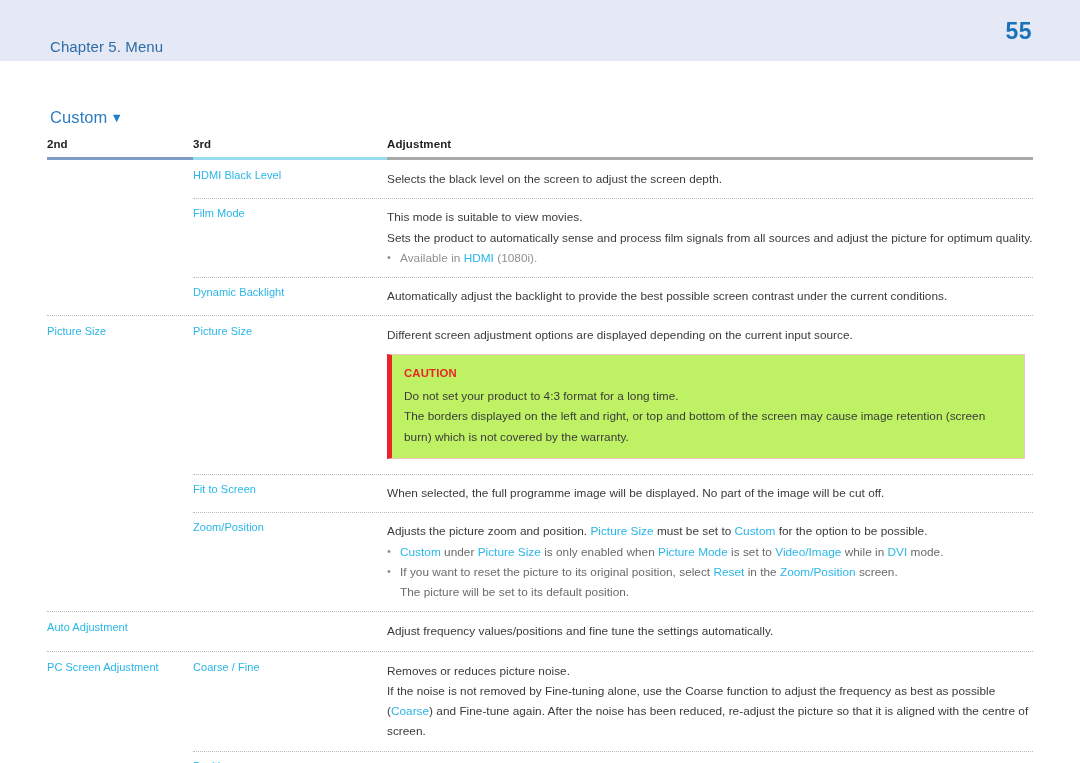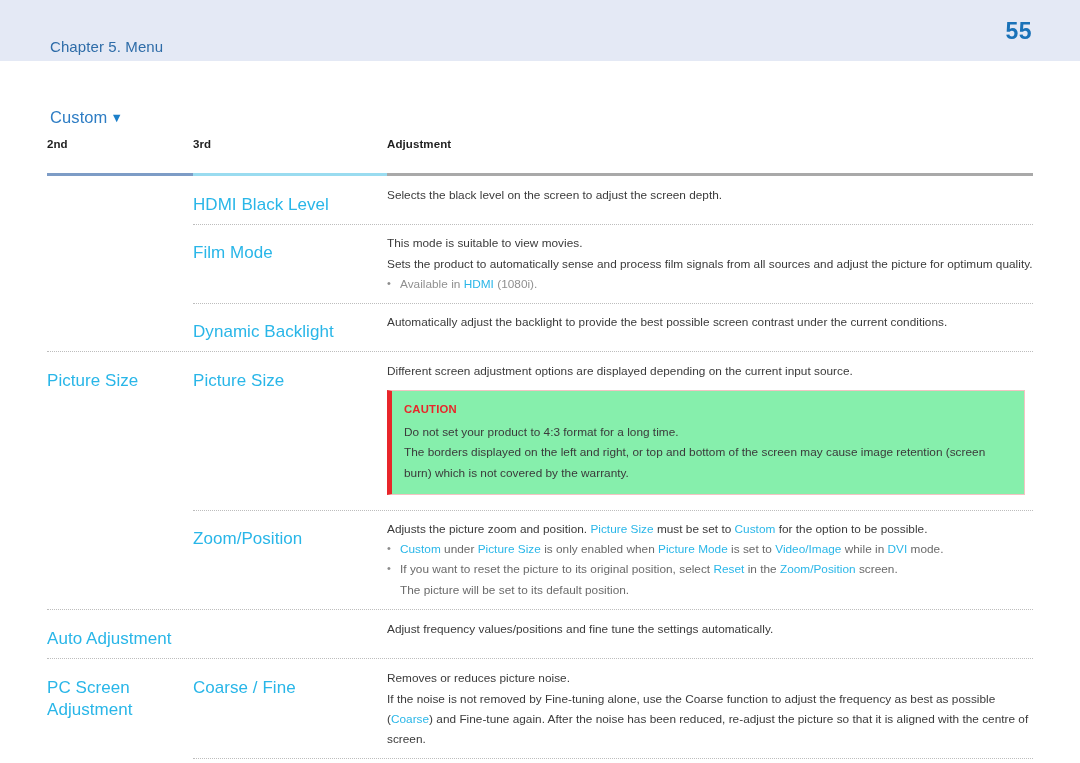--- a/index.html
+++ b/index.html
@@ -81,21 +81,21 @@
   .c2nd  { width: 146px; flex: 0 0 146px; padding-right: 6px; }
   .c3rd  { width: 194px; flex: 0 0 194px; padding-right: 6px; }
   .cdesc { flex: 1 1 auto; }
 
   
   .thead .row { align-items: flex-end; }
   .th {
     font-size: 11.5px;
     font-weight: bold;
     color: #1f1f1f;
-    padding-bottom: 23px;
+    padding-bottom: 7px;
     letter-spacing: 0.1px;
   }
   .thead-rule {
     display: flex;
     width: 100%;
     height: 3px;
   }
   .rule-seg-a { width: 146px; flex: 0 0 146px; background: #7d9cc6; }
   .rule-seg-b { width: 194px; flex: 0 0 194px; background: #9adcf0; }
   .rule-seg-c { flex: 1 1 auto; background: #a9a9a9; }
@@ -117,23 +117,23 @@
     flex: 0 0 146px;
   }
   .sep-sub::after {
     content: "";
     flex: 1 1 auto;
     border-top: 1px dotted #bdbdbd;
   }
 
   
   .lbl {
-    font-size: 17px;
+    font-size: 11px;
     color: #29b6e8;
-    padding-top: 18px;
+    padding-top: 9px;
     padding-bottom: 9px;
     letter-spacing: 0.05px;
     line-height: 1.25;
   }
   .desc {
     font-size: 11.8px;
     color: #3a3a3a;
     padding-top: 9px;
     padding-bottom: 9px;
     line-height: 1.72;
@@ -174,21 +174,21 @@
   }
   .sub-note .ntxt { flex: 1 1 auto; }
 
   .cont-line { padding-left: 13px; color: #6a6a6a; }
 
   
   .caution {
     margin: 8px 8px 6px 0;
     border: 1px solid #f3c3c3;
     border-left: 5px solid #e8262a;
-    background: #86efac;
+    background: #bef264;
     padding: 9px 14px 11px 12px;
   }
   .caution-title {
     color: #e8262a;
     font-size: 11.3px;
     font-weight: bold;
     letter-spacing: 0.2px;
     margin-bottom: 3px;
   }
   .caution-line {
@@ -272,20 +272,30 @@
                 <div class="caution-line">Do not set your product to 4:3 format for a long time.</div>
                 <div class="caution-line">The borders displayed on the left and right, or top and bottom of the screen may cause image retention (screen burn) which is not covered by the warranty.</div>
               </div>
             </div>
           </div>
           <div class="sep-sub"></div>
         </div>
         <div>
           <div class="row">
             <div class="lbl c2nd"></div>
+            <div class="lbl c3rd">Fit to Screen</div>
+            <div class="desc cdesc">
+              <p>When selected, the full programme image will be displayed. No part of the image will be cut off.</p>
+            </div>
+          </div>
+          <div class="sep-sub"></div>
+        </div>
+        <div>
+          <div class="row">
+            <div class="lbl c2nd"></div>
             <div class="lbl c3rd">Zoom/Position</div>
             <div class="desc cdesc">
               <p><span>Adjusts the picture zoom and position. </span><span class="hl">Picture Size</span><span> must be set to </span><span class="hl">Custom</span><span> for the option to be possible.</span></p>
               <div class="sub-note">
                 <span class="dot">•</span>
                 <span class="ntxt"><span class="hl">Custom</span><span> under </span><span class="hl">Picture Size</span><span> is only enabled when </span><span class="hl">Picture Mode</span><span> is set to </span><span class="hl">Video/Image</span><span> while in </span><span class="hl">DVI</span><span> mode.</span></span>
               </div>
               <div class="sub-note">
                 <span class="dot">•</span>
                 <span class="ntxt"><span>If you want to reset the picture to its original position, select </span><span class="hl">Reset</span><span> in the </span><span class="hl">Zoom/Position</span><span> screen.</span></span>

